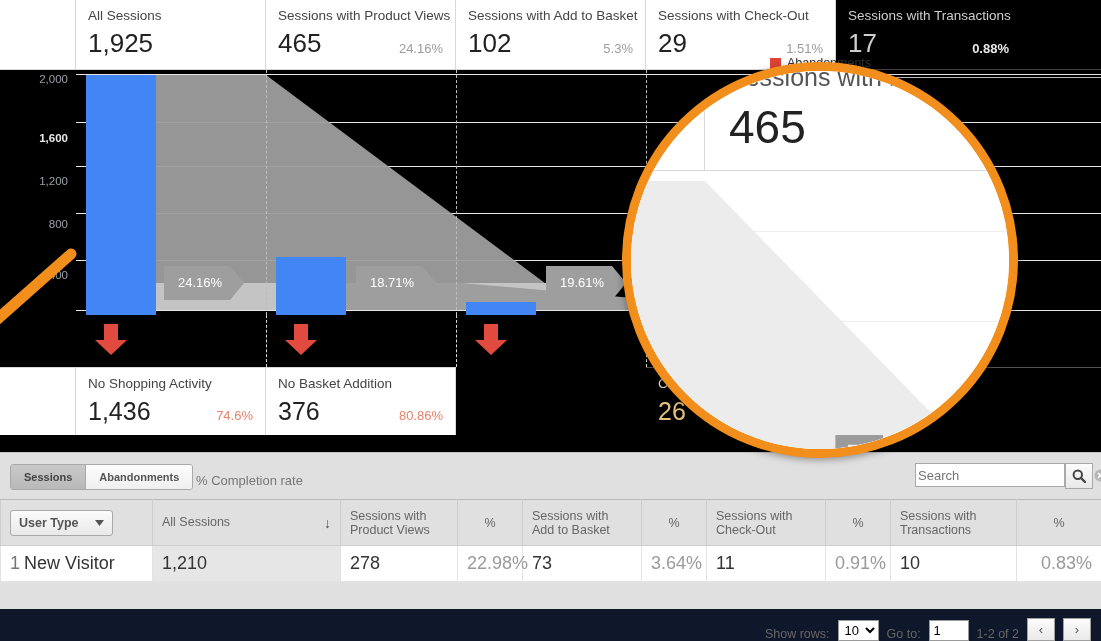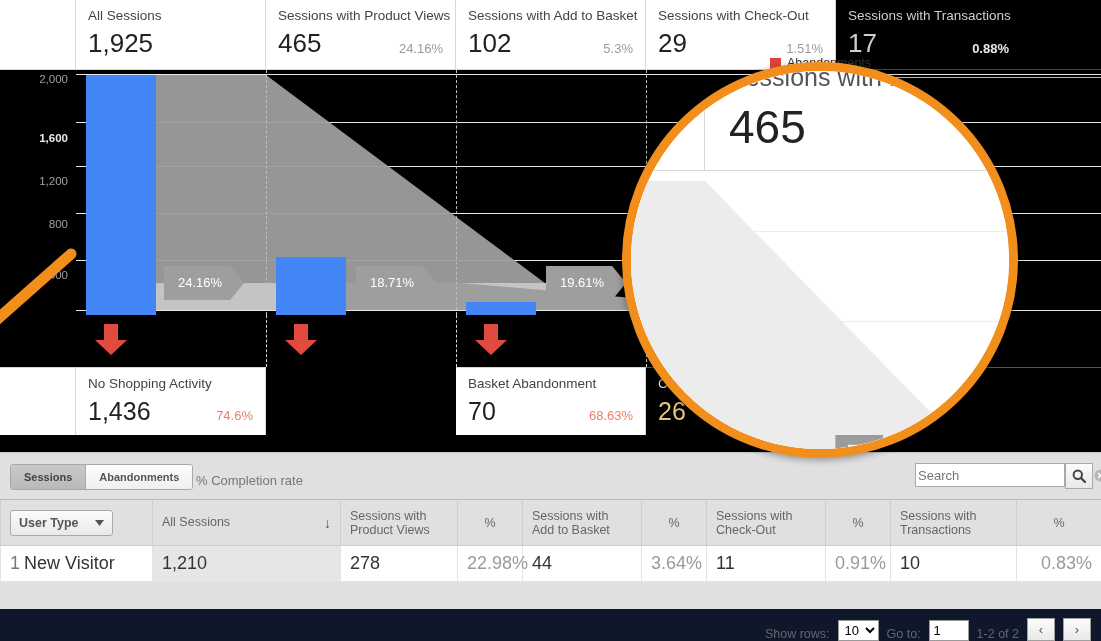--- a/index.html
+++ b/index.html
@@ -250,28 +250,28 @@
       <div class="ab-card leftpad" style="left:0;width:76px;"></div>
 
       <div class="ab-card" style="left:76px;width:190px;">
         <div class="ab-title">No Shopping Activity</div>
         <div class="ab-valrow">
           <span class="ab-value">1,436</span>
           <span class="ab-pct">74.6%</span>
         </div>
       </div>
 
-
-      <div class="ab-card" style="left:456px;width:190px;">
-        <div class="ab-title">Basket Abandonment</div>
+      <div class="ab-card" style="left:266px;width:190px;">
+        <div class="ab-title">No Basket Addition</div>
         <div class="ab-valrow">
-          <span class="ab-value">70</span>
-          <span class="ab-pct">68.63%</span>
-        </div>
-      </div>
+          <span class="ab-value">376</span>
+          <span class="ab-pct">80.86%</span>
+        </div>
+      </div>
+
 
       <div class="ab-card inverted" style="left:646px;width:190px;border-right:none;border-top-color:#555;">
         <div class="ab-title" style="overflow:hidden;width:22px;white-space:nowrap;">Check-Out Abandonment</div>
         <div class="ab-valrow">
           <span class="ab-value">26</span>
         </div>
       </div>
 
       <div class="ab-card" style="left:836px;width:265px;background:#000;border-right:none;border-top-color:#555;"></div>
     </div>
@@ -383,21 +383,21 @@
           <th><span>Sessions with Transactions</span></th>
           <th class="c"><span>%</span></th>
         </tr>
       </thead>
       <tbody>
         <tr>
           <td><span class="rowidx">1</span><span>New Visitor</span></td>
           <td class="alt">1,210</td>
           <td>278</td>
           <td class="num">22.98%</td>
-          <td>44</td>
+          <td>73</td>
           <td class="num">3.64%</td>
           <td>11</td>
           <td class="num">0.91%</td>
           <td>10</td>
           <td class="num">0.83%</td>
         </tr>
       </tbody>
     </table>
 
     <div id="pager">

